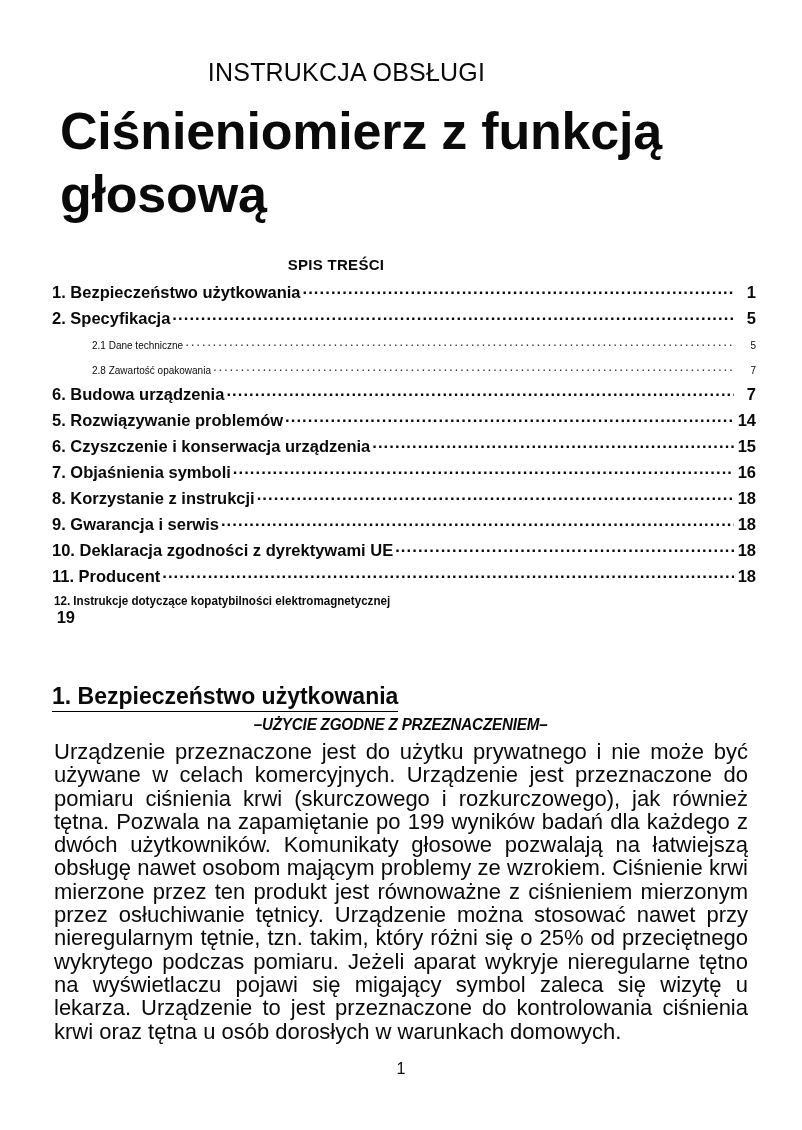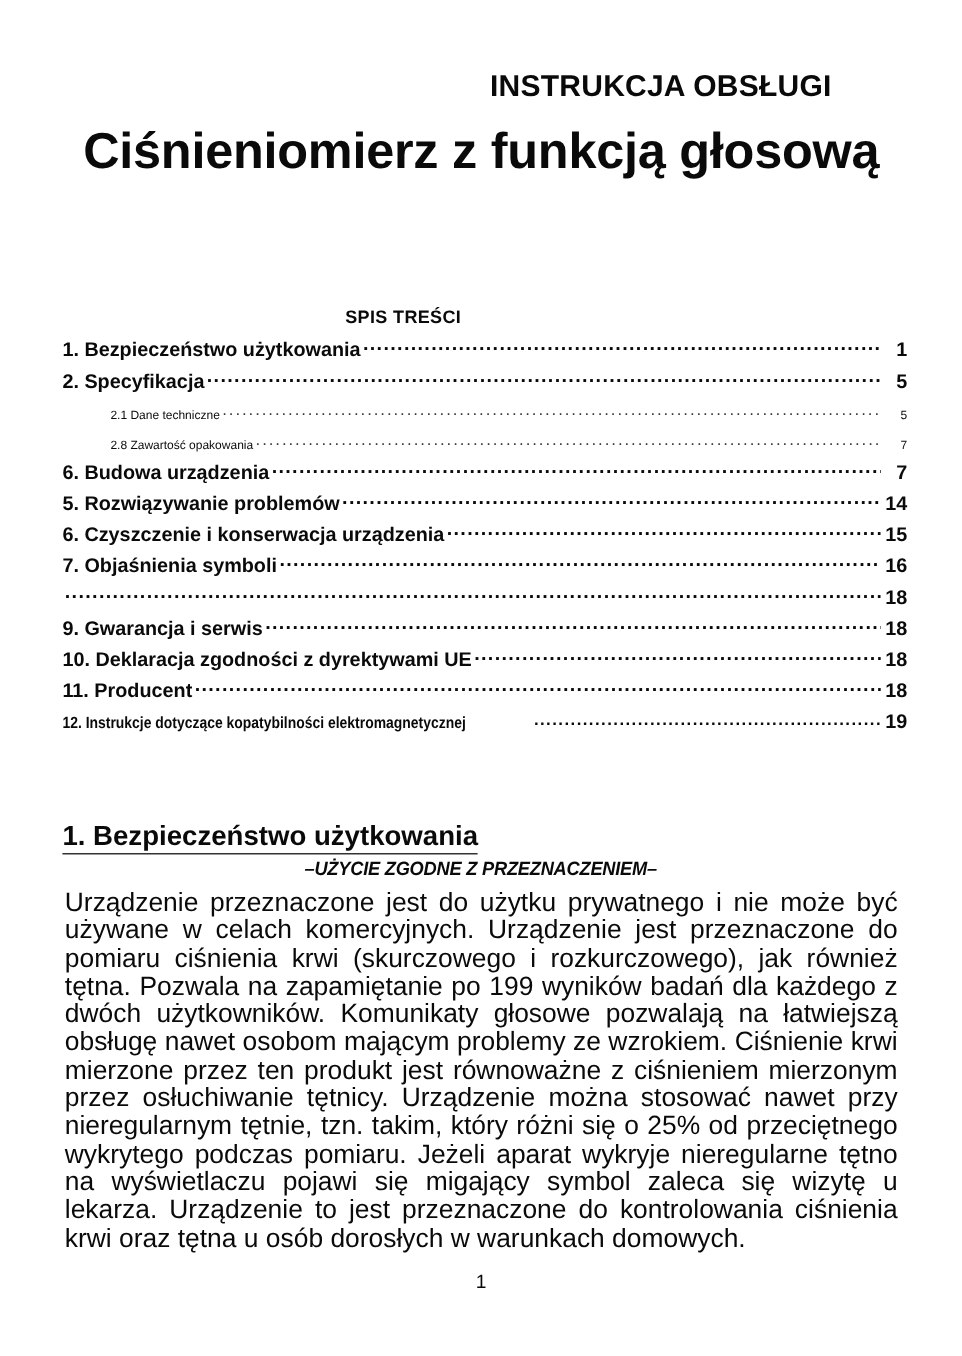--- a/index.html
+++ b/index.html
@@ -21,33 +21,32 @@
     inset: 0;
     padding: 0;
   }
 
   
   .doc-kicker {
     position: absolute;
     top: 59px;
     left: 0;
     width: 693px;
-    text-align: right;
+    text-align: center;
     font-size: 25px;
-    font-weight: 700;
+    font-weight: 400;
     letter-spacing: 0.2px;
     line-height: 1.1;
   }
   .doc-title {
     position: absolute;
     top: 100px;
     left: 60px;
     width: 682px;
-    text-align: center;
-    font-size: 42px;
+    font-size: 52px;
     font-weight: 700;
     line-height: 1.22;
     letter-spacing: -0.2px;
   }
 
   
   .toc-heading {
     position: absolute;
     top: 256px;
     left: 0;
@@ -77,20 +76,21 @@
     font-size: 10px;
     height: 25px;
   }
   .toc-row.squeeze .toc-label {
     font-size: 13.5px;
     transform: scaleX(0.86);
     transform-origin: left center;
   }
   .toc-row.squeeze {
     height: 25px;
+    flex-direction: column;
   }
   .toc-label {
     flex: 0 0 auto;
     display: inline-block;
   }
   .toc-dots {
     flex: 1 1 auto;
     overflow: hidden;
     white-space: nowrap;
     margin: 0 1px 0 2px;
@@ -216,20 +216,21 @@
         <span class="toc-label">6. Czyszczenie i konserwacja urządzenia</span>
         <span class="toc-dots"></span>
         <span class="toc-page">15</span>
       </div>
       <div class="toc-row">
         <span class="toc-label">7. Objaśnienia symboli</span>
         <span class="toc-dots"></span>
         <span class="toc-page">16</span>
       </div>
       <div class="toc-row">
+        <span class="toc-label">8. Korzystanie z instrukcji</span>
         <span class="toc-dots"></span>
         <span class="toc-page">18</span>
       </div>
       <div class="toc-row">
         <span class="toc-label">9. Gwarancja i serwis</span>
         <span class="toc-dots"></span>
         <span class="toc-page">18</span>
       </div>
       <div class="toc-row">
         <span class="toc-label">10. Deklaracja zgodności z dyrektywami UE</span>

